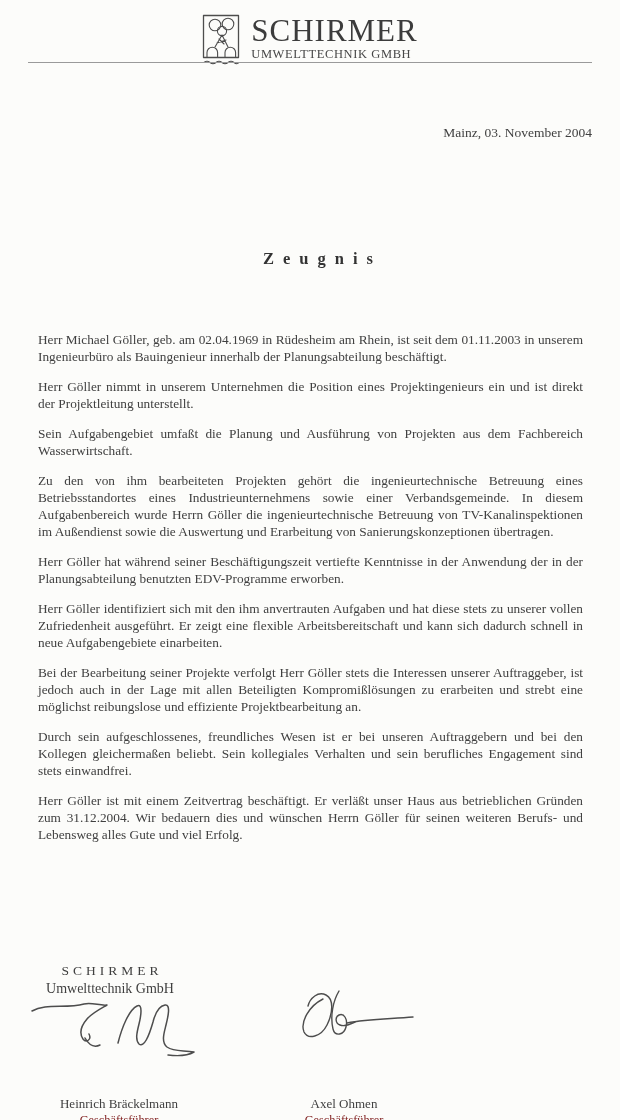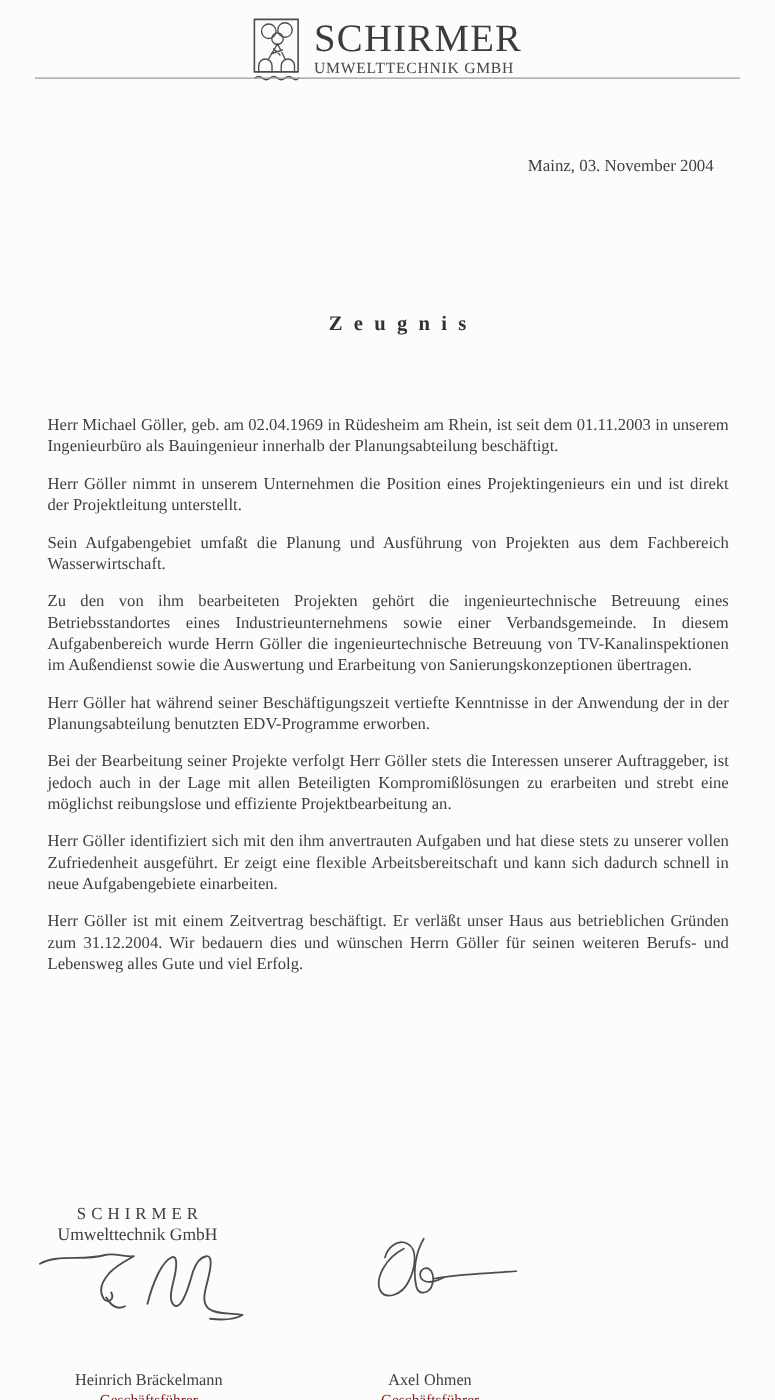--- a/index.html
+++ b/index.html
@@ -34,21 +34,21 @@
   }
   .services {
     position: absolute; top: 69px; left: 0; width: 100%;
     text-align: center;
     font-size: 10.5px; letter-spacing: 3.2px; word-spacing: 7px;
     color: #4a4a4a;
   }
 
   
   .date {
-    position: absolute; top: 125px; right: 49px;
+    position: absolute; top: 125px; right: 28px;
     font-size: 13.5px; color: #3f3f3f;
   }
   .title {
     position: absolute; top: 249px; left: 8px; width: 100%;
     margin: 0; text-align: center;
     font-size: 16.5px; font-weight: bold;
     letter-spacing: 9px; text-indent: 9px; color: #333;
   }
 
   
@@ -112,22 +112,23 @@
   <div class="date">Mainz, 03. November 2004</div>
 
   <h1 class="title">Zeugnis</h1>
 
   <main class="body-text">
     <p>Herr Michael Göller, geb. am 02.04.1969 in Rüdesheim am Rhein, ist seit dem 01.11.2003 in unserem Ingenieurbüro als Bauingenieur innerhalb der Planungsabteilung beschäftigt.</p>
     <p>Herr Göller nimmt in unserem Unternehmen die Position eines Projektingenieurs ein und ist direkt der Projektleitung unterstellt.</p>
     <p>Sein Aufgabengebiet umfaßt die Planung und Ausführung von Projekten aus dem Fachbereich Wasserwirtschaft.</p>
     <p>Zu den von ihm bearbeiteten Projekten gehört die ingenieurtechnische Betreuung eines Betriebsstandortes eines Industrieunternehmens sowie einer Verbandsgemeinde. In diesem Aufgabenbereich wurde Herrn Göller die ingenieurtechnische Betreuung von TV-Kanalinspektionen im Außendienst sowie die Auswertung und Erarbeitung von Sanierungskonzeptionen übertragen.</p>
     <p>Herr Göller hat während seiner Beschäftigungszeit vertiefte Kenntnisse in der Anwendung der in der Planungsabteilung benutzten EDV-Programme erworben.</p>
+    <p>Herr Göller identifiziert sich mit den ihm anvertrauten Aufgaben und hat diese stets zu unserer vollen Zufriedenheit ausgeführt. Er zeigt eine flexible Arbeitsbereitschaft und kann sich dadurch schnell in neue Aufgabengebiete einarbeiten.</p>
     <p>Bei der Bearbeitung seiner Projekte verfolgt Herr Göller stets die Interessen unserer Auftraggeber, ist jedoch auch in der Lage mit allen Beteiligten Kompromißlösungen zu erarbeiten und strebt eine möglichst reibungslose und effiziente Projektbearbeitung an.</p>
-    <p>Herr Göller identifiziert sich mit den ihm anvertrauten Aufgaben und hat diese stets zu unserer vollen Zufriedenheit ausgeführt. Er zeigt eine flexible Arbeitsbereitschaft und kann sich dadurch schnell in neue Aufgabengebiete einarbeiten.</p>
+    <p>Durch sein aufgeschlossenes, freundliches Wesen ist er bei unseren Auftraggebern und bei den Kollegen gleichermaßen beliebt. Sein kollegiales Verhalten und sein berufliches Engagement sind stets einwandfrei.</p>
     <p>Herr Göller ist mit einem Zeitvertrag beschäftigt. Er verläßt unser Haus aus betrieblichen Gründen zum 31.12.2004. Wir bedauern dies und wünschen Herrn Göller für seinen weiteren Berufs- und Lebensweg alles Gute und viel Erfolg.</p>
   </main>
 
   <div class="sig-company">
     <div class="sig-company-1">SCHIRMER</div>
     <div class="sig-company-2">Umwelttechnik GmbH</div>
   </div>
 
   <span class="sig-script left">
     <svg width="170" height="62" viewBox="0 0 170 62" xmlns="http://www.w3.org/2000/svg">

